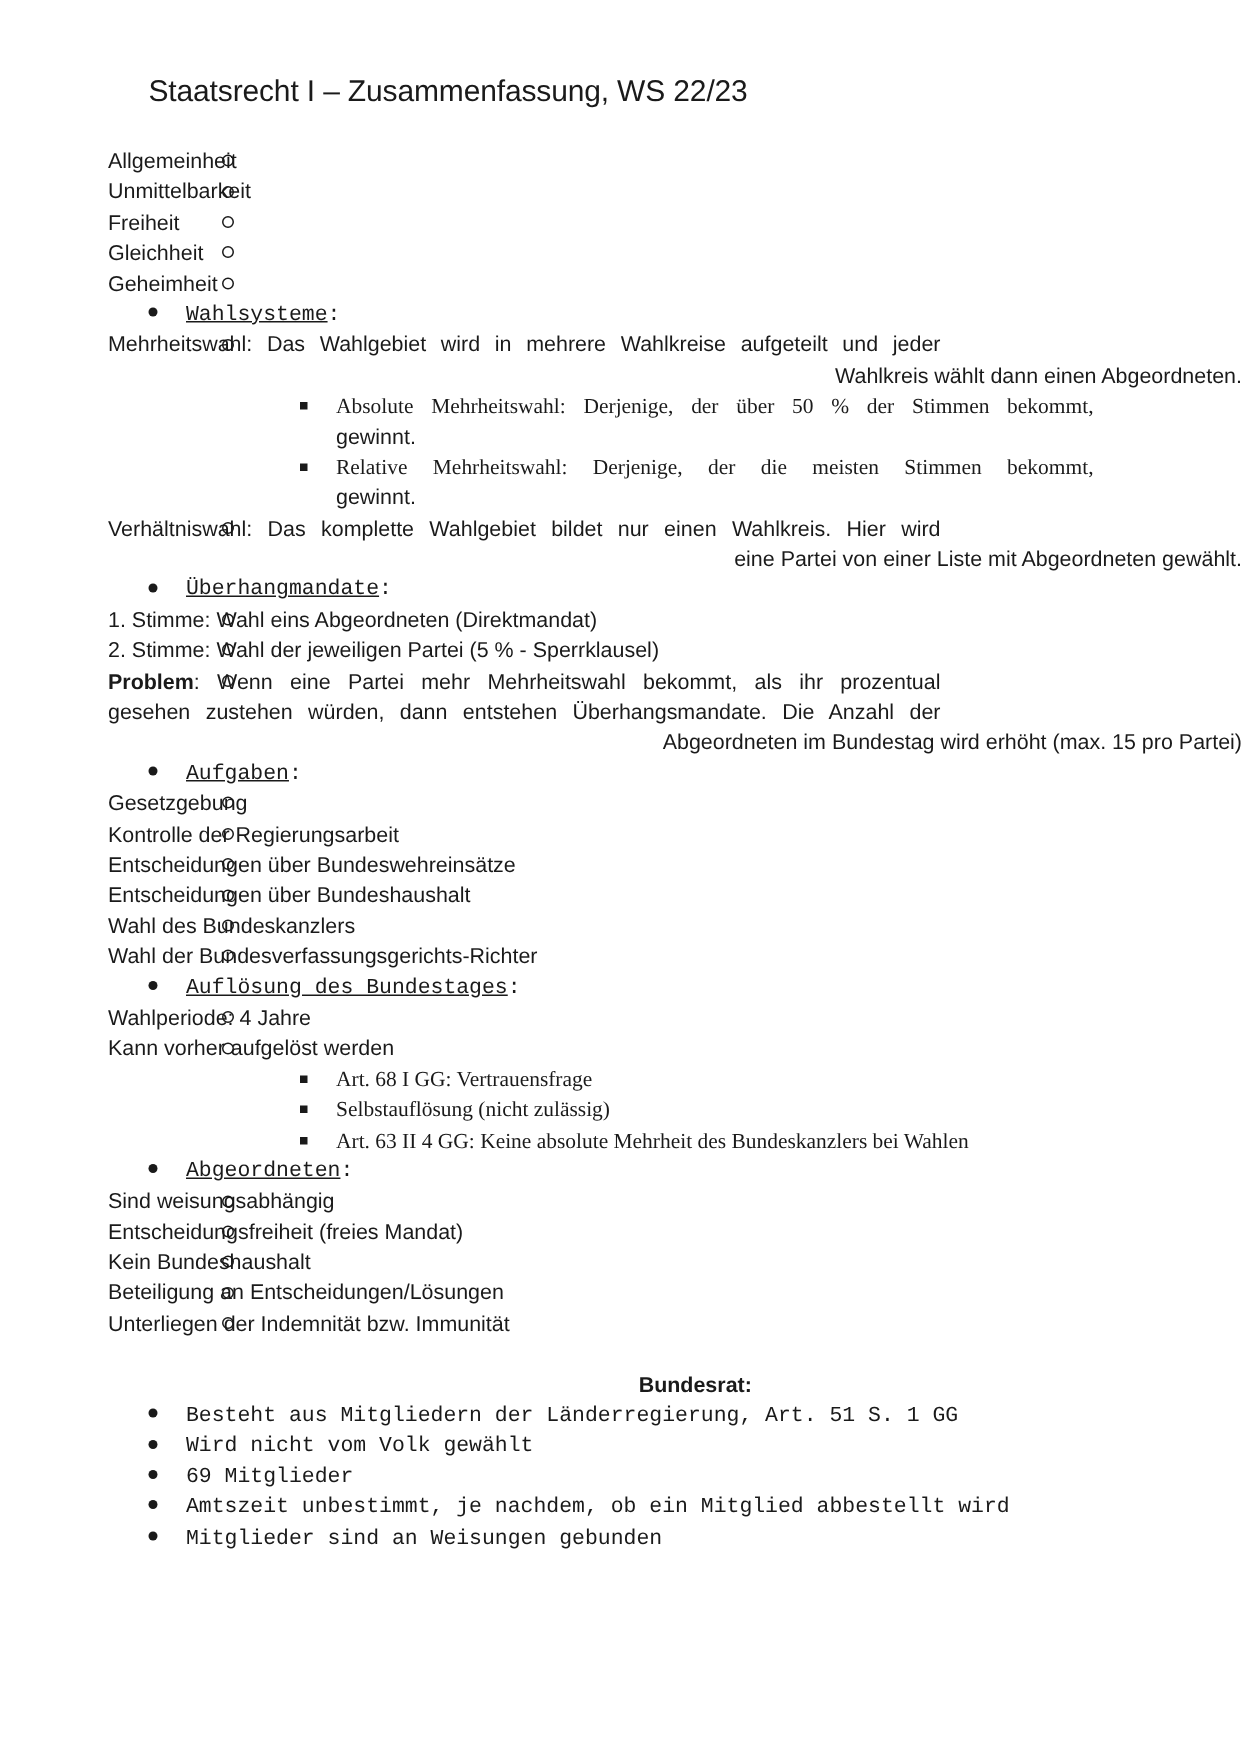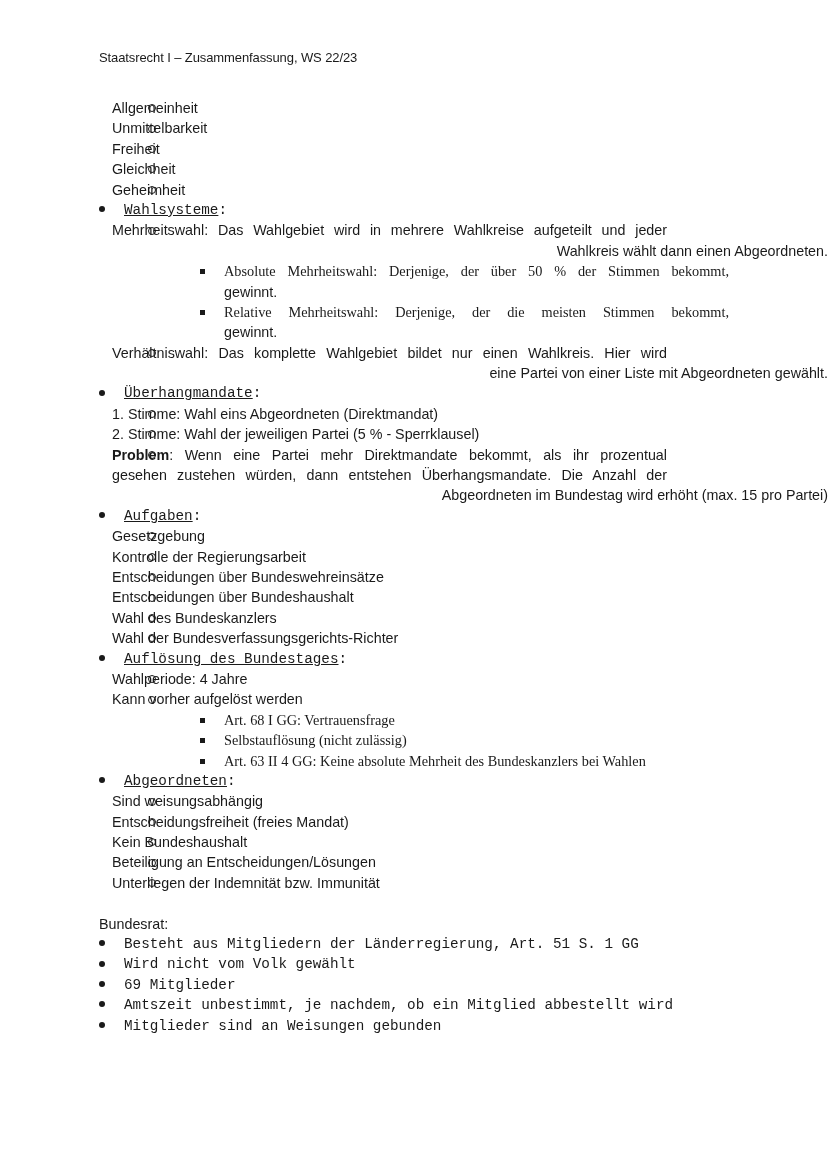--- a/index.html
+++ b/index.html
@@ -3,44 +3,44 @@
   <meta charset="utf-8">
   <style>
     html, body { margin: 0; padding: 0; background: #ffffff; }
     body {
       width: 828px; height: 1171px; position: relative; overflow: hidden;
       font-family: "Liberation Sans", sans-serif; color: #1a1a1a;
       font-size: 14.3px;
     }
     .header {
       position: absolute; left: 99px; top: 50px;
-      font-size: 13px; letter-spacing: -0.1px;
+      font-size: 20px; letter-spacing: -0.1px;
     }
     .content { position: absolute; left: 0; top: 98px; width: 828px; }
     .line {
       position: relative; height: 20.4px; line-height: 20.4px; white-space: nowrap;
     }
     .l1 { padding-left: 124px; font-family: Liberation Mono, monospace; }
-    .l2 { padding-left: 112px; }
+    .l2 { padding-left: 72px; }
     .l3 { padding-left: 224px; font-family: Liberation Serif, serif; }
     .just { width: 555px; text-align: justify; text-align-last: justify; white-space: normal; }
     .just3 { width: 505px; text-align: justify; text-align-last: justify; white-space: normal; }
     .plain { padding-left: 174px; text-align: right; }
     .plain3 { padding-left: 224px; }
     .marker { position: absolute; top: 0; }
     .m1 { left: 99px; }
     .m2 { left: 148px; }
     .m3 { left: 200px; }
     .dot { display: inline-block; width: 6px; height: 6px; border-radius: 50%; background: #1a1a1a; vertical-align: middle; margin-top: -2px; }
     .circ { display: inline-block; width: 6px; height: 6px; border-radius: 50%; border: 1.2px solid #1a1a1a; vertical-align: middle; margin-top: -2px; }
     .sq { display: inline-block; width: 5px; height: 5px; background: #1a1a1a; vertical-align: middle; margin-top: -2px; }
     .u { text-decoration: underline; }
     b, .b { font-weight: bold; }
     .gap { height: 20.4px; }
-    .section-title { padding-left: 99px; font-weight: normal; }
+    .section-title { padding-left: 99px; font-weight: bold; text-align: center; }
   </style>
 </head>
 <body>
 
 <div class="header">Staatsrecht I – Zusammenfassung, WS 22/23</div>
 
 <div class="content">
 
   <div class="line l2"><span class="marker m2"><span class="circ"></span></span><span>Allgemeinheit</span></div>
   <div class="line l2"><span class="marker m2"><span class="circ"></span></span><span>Unmittelbarkeit</span></div>
@@ -68,21 +68,21 @@
       <span class="marker m2"><span class="circ"></span></span>
       <div class="just">Verhältniswahl: Das komplette Wahlgebiet bildet nur einen Wahlkreis. Hier wird</div>
     </div>
   <div class="line plain">eine Partei von einer Liste mit Abgeordneten gewählt.</div>
 
   <div class="line l1"><span class="marker m1"><span class="dot"></span></span><span class="u">Überhangmandate</span><span>:</span></div>
   <div class="line l2"><span class="marker m2"><span class="circ"></span></span><span>1. Stimme: Wahl eins Abgeordneten (Direktmandat)</span></div>
   <div class="line l2"><span class="marker m2"><span class="circ"></span></span><span>2. Stimme: Wahl der jeweiligen Partei (5 % - Sperrklausel)</span></div>
   <div class="line l2">
       <span class="marker m2"><span class="circ"></span></span>
-      <div class="just"><b>Problem</b><span>: Wenn eine Partei mehr Direktmandate bekommt, als ihr prozentual</span></div>
+      <div class="just"><b>Problem</b><span>: Wenn eine Partei mehr Mehrheitswahl bekommt, als ihr prozentual</span></div>
     </div>
   <div class="line l2">
       <div class="just">gesehen zustehen würden, dann entstehen Überhangsmandate. Die Anzahl der</div>
     </div>
   <div class="line plain">Abgeordneten im Bundestag wird erhöht (max. 15 pro Partei)</div>
 
   <div class="line l1"><span class="marker m1"><span class="dot"></span></span><span class="u">Aufgaben</span><span>:</span></div>
   <div class="line l2"><span class="marker m2"><span class="circ"></span></span><span>Gesetzgebung</span></div>
   <div class="line l2"><span class="marker m2"><span class="circ"></span></span><span>Kontrolle der Regierungsarbeit</span></div>
   <div class="line l2"><span class="marker m2"><span class="circ"></span></span><span>Entscheidungen über Bundeswehreinsätze</span></div>

